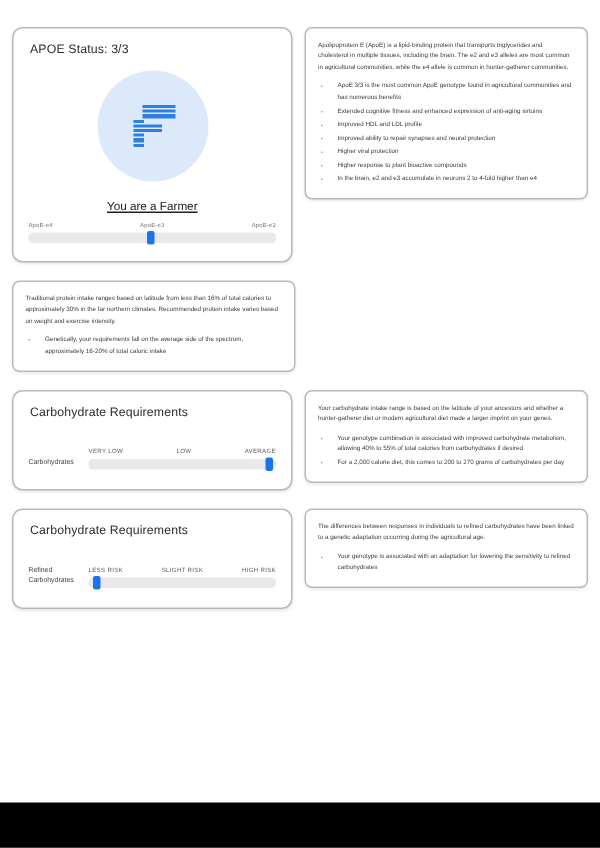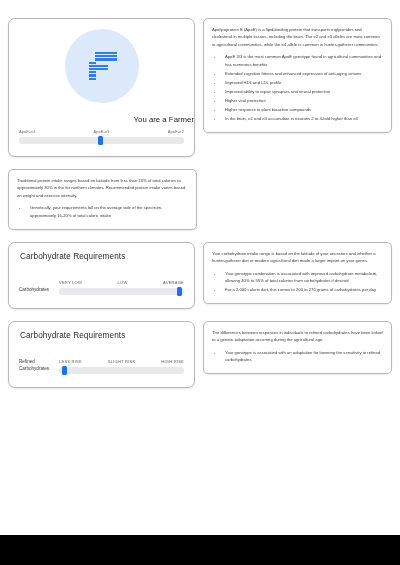--- a/index.html
+++ b/index.html
@@ -49,24 +49,25 @@
   .apoe-card { padding-bottom: 12px; }
   .circle-wrap { display: flex; justify-content: center; margin-top: 10px; }
   .circle {
     width: 74px; height: 74px; border-radius: 50%;
     background: #dbe9fa;
     display: flex; align-items: center; justify-content: center;
   }
   .fmark { position: relative; width: 30px; height: 28px; }
   .fmark i { position: absolute; display: block; background: #2f7fe0; }
   .you-are {
-    text-align: right;
+    text-align: center;
     font-size: 7.8px;
     color: #222;
     margin-top: 12px;
+    text-decoration: underline;
   }
   .slider-block { padding: 0 10px; margin-top: 5px; }
   .slider-labels {
     display: flex; justify-content: space-between;
     font-size: 3.9px; color: #6d6d6d; letter-spacing: .15px;
     margin-bottom: 3px;
   }
   .track {
     position: relative; height: 7px; border-radius: 3px;
     background: #e9e9ec;
@@ -108,20 +109,21 @@
   ul.bullets li::marker { color: #8a8a8a; }
 </style>
 </head>
 <body>
 
 <div class="page">
   <div class="sheet">
 
     <div class="row">
       <div class="card-left apoe-card">
+        <div class="card-title">APOE Status: 3/3</div>
         <div class="circle-wrap">
           <div class="circle">
             <span class="fmark">
               <i style="left:8px;  top:0px;  width:22px; height:2.2px;"></i>
               <i style="left:8px;  top:3.2px;width:22px; height:2.2px;"></i>
               <i style="left:8px;  top:6.4px;width:22px; height:2.2px;"></i>
               <i style="left:2px;  top:9.6px;width:7px;  height:2.2px;"></i>
               <i style="left:2px;  top:12.8px;width:19px;height:2.2px;"></i>
               <i style="left:2px;  top:16px; width:19px; height:2.2px;"></i>
               <i style="left:2px;  top:19.2px;width:7px; height:2.2px;"></i>

